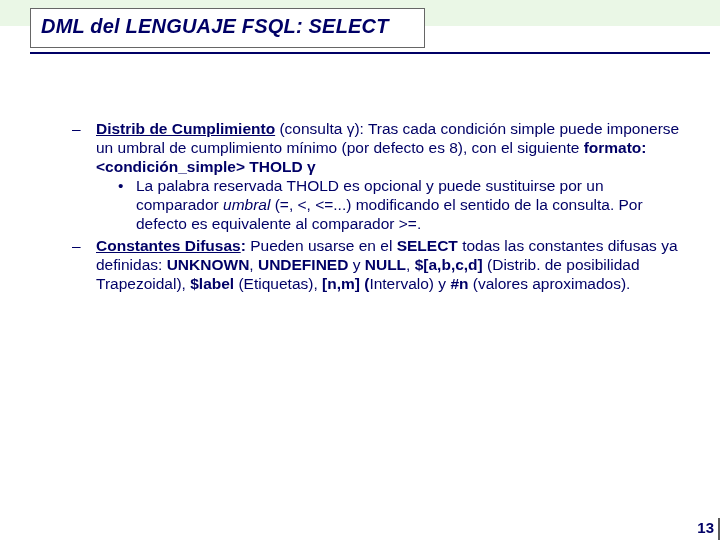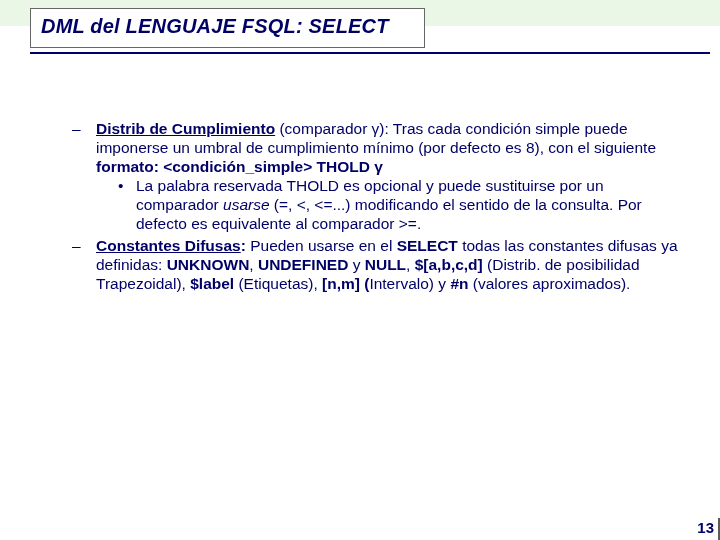--- a/index.html
+++ b/index.html
@@ -106,24 +106,24 @@
   <span class="t">
     <span>DML del  LENGUAJE  FSQL: SELECT</span>
   </span>
 </div>
 <div class="title-underline"></div>
 
 <div class="body">
 
   <div class="item">
     <span class="dash">–</span>
-    <span class="bold u">Distrib de Cumplimiento</span><span> (comparador γ): </span><span>Tras cada condición simple puede imponerse un umbral de cumplimiento mínimo (por defecto es 8), con el siguiente </span><span class="bold">formato:  &lt;condición_simple&gt; THOLD γ</span>
+    <span class="bold u">Distrib de Cumplimiento</span><span> (consulta γ): </span><span>Tras cada condición simple puede imponerse un umbral de cumplimiento mínimo (por defecto es 8), con el siguiente </span><span class="bold">formato:  &lt;condición_simple&gt; THOLD γ</span>
     <div class="sub">
       <span class="bullet">•</span>
-      <span>La palabra reservada THOLD es opcional y puede sustituirse por un comparador </span><span class="ital">usarse</span><span> (=, &lt;, &lt;=...) modificando el sentido de la consulta. Por defecto es equivalente al comparador &gt;=.</span>
+      <span>La palabra reservada THOLD es opcional y puede sustituirse por un comparador </span><span class="ital">umbral</span><span> (=, &lt;, &lt;=...) modificando el sentido de la consulta. Por defecto es equivalente al comparador &gt;=.</span>
     </div>
   </div>
 
   <div class="item">
     <span class="dash">–</span>
     <span class="bold u">Constantes Difusas</span><span class="bold">: </span><span>Pueden usarse en el </span><span class="bold">SELECT</span><span> todas las constantes difusas ya definidas: </span><span class="bold">UNKNOWN</span><span>, </span><span class="bold">UNDEFINED</span><span> y </span><span class="bold">NULL</span><span>, </span><span class="bold">$[a,b,c,d]</span><span> (Distrib. de posibilidad Trapezoidal), </span><span class="bold">$label</span><span> (Etiquetas), </span><span class="bold">[n,m] (</span><span>Intervalo) y </span><span class="bold">#n</span><span> (valores aproximados).</span>
   </div>
 
 </div>
 

